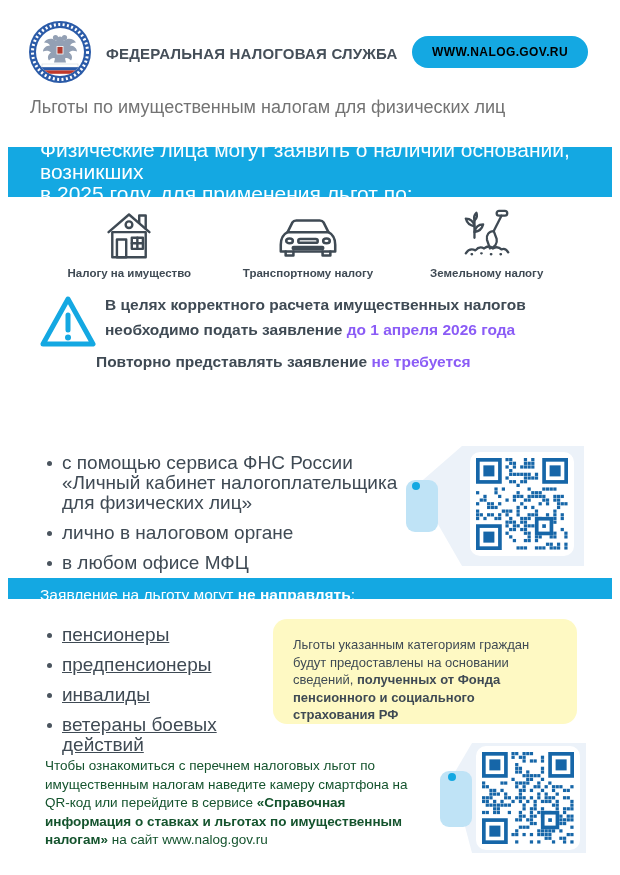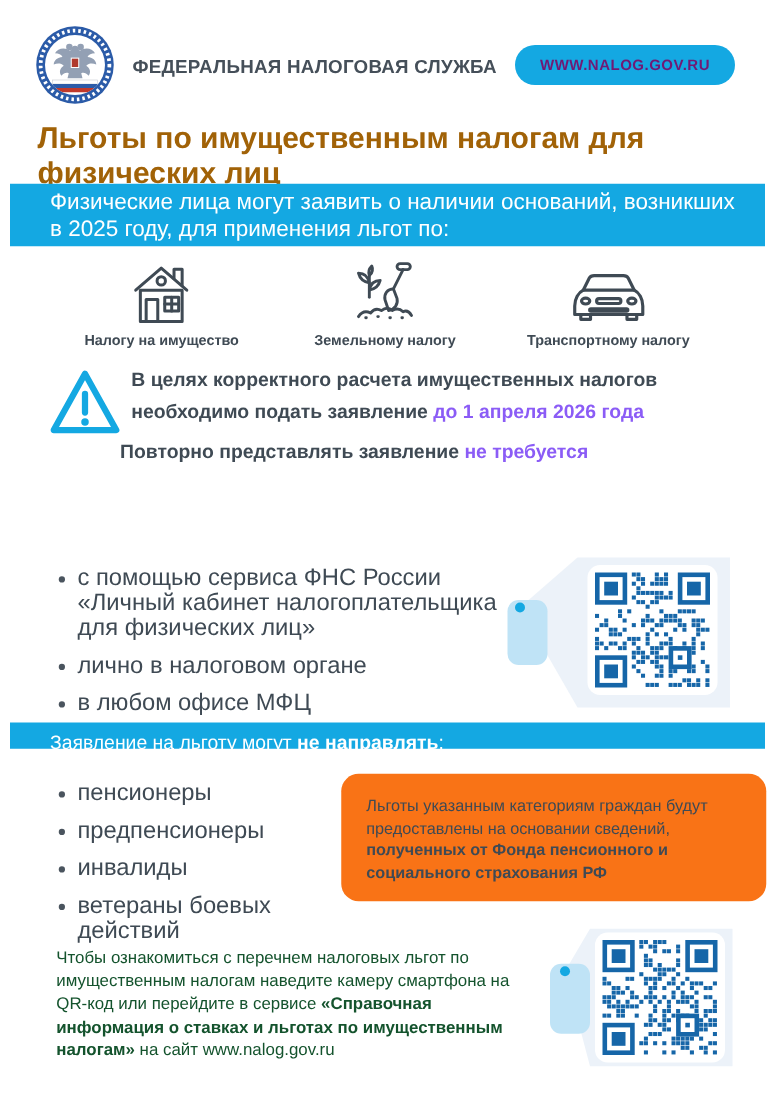--- a/index.html
+++ b/index.html
@@ -2,28 +2,28 @@
 <html><head>
 <meta charset="utf-8">
 <style>
   html,body{margin:0;padding:0;background:#ffffff;}
   body{font-family:"Liberation Sans",sans-serif;color:#3F4A54;}
   .page{position:relative;width:620px;height:875px;background:#fff;overflow:hidden;}
 
   
   .logo{position:absolute;left:28px;top:20px;width:64px;height:64px;}
   .org-name{position:absolute;left:106px;top:45px;font-size:15px;font-weight:bold;color:#454F59;letter-spacing:.2px;}
-  .site-pill{position:absolute;right:32px;top:36px;background:#14A8E2;color:#701a75;font-size:12px;
+  .site-pill{position:absolute;right:32px;top:36px;background:#14A8E2;color:#000000;font-size:12px;
              font-weight:bold;padding:9px 20px;border-radius:16px;letter-spacing:.4px;cursor:pointer;}
-  .title{position:absolute;left:30px;top:97px;font-size:24px;font-weight:bold;color:#a16207;}
+  .title{position:absolute;left:30px;top:97px;font-size:18px;font-weight:normal;color:#737373;}
 
   
   .banner{position:absolute;left:8px;width:604px;background:#14A8E2;color:#fff;box-sizing:border-box;
           padding-left:32px;display:flex;flex-direction:column;justify-content:center;}
-  .banner .bl{font-size:18px;line-height:22px;}
+  .banner .bl{font-size:21px;line-height:22px;}
   #banner1{top:147px;height:50px;}
   #banner2{top:386px;height:52px;}
   #banner3{top:578px;height:21px;display:block;line-height:33px;}
   #banner3 span{font-size:15.5px;}
   #banner3 .u{font-weight:bold;text-decoration:underline;}
 
   
   .tax-row{position:absolute;top:204px;left:0;width:616px;display:flex;justify-content:space-between;
            box-sizing:border-box;padding:0 40px;}
   .tax-item{display:flex;flex-direction:column;align-items:center;width:180px;}
@@ -42,23 +42,23 @@
   ul.dots li{position:relative;padding-left:17px;font-size:19px;color:#3F4A54;line-height:20px;}
   ul.dots li::before{content:"";position:absolute;left:2px;top:8px;width:5px;height:5px;border-radius:50%;background:#4A545E;}
 
   .methods{position:absolute;top:438px;left:0;width:620px;height:140px;}
   .methods ul{position:absolute;left:45px;top:15px;width:365px;}
   .methods li{margin-bottom:10px;}
   .qr-a{position:absolute;left:396px;top:2px;}
 
   .cats{position:absolute;top:611px;left:0;width:620px;height:130px;}
   .cats ul{position:absolute;left:45px;top:14px;width:230px;}
-  .cats li{margin-bottom:10px;}
-  .info-box{position:absolute;left:273px;top:8px;width:340px;box-sizing:border-box;background:#f97316;
-            border-radius:14px;padding:17px 20px 15px 20px;font-size:13px;line-height:17.5px;color:#3F4A54;}
+  .cats li{margin-bottom:10px;text-decoration:underline;}
+  .info-box{position:absolute;left:273px;top:8px;width:304px;box-sizing:border-box;background:#fef9c3;
+            border-radius:14px;padding:17px 20px 0 20px;font-size:13px;line-height:17.5px;color:#3F4A54;}
 
   .footer{position:absolute;top:741px;left:0;width:620px;height:134px;}
   .footer-text{position:absolute;left:45px;top:16px;width:372px;font-size:13.5px;line-height:18.5px;color:#14532d;}
   .qr-b{position:absolute;left:428px;top:0px;}
 </style>
 </head>
 <body>
 
 <div class="page">
 
@@ -101,47 +101,47 @@
           <rect x="12" y="26" width="36" height="27"></rect>
           <rect x="17" y="34" width="10" height="19"></rect>
           <rect x="33" y="32" width="12" height="12"></rect>
           <path d="M39 32 v12 M33 38 h12"></path>
         </svg>
       </div>
       <div class="tax-label">Налогу на имущество</div>
     </div>
     <div class="tax-item">
       <div class="tax-icon">
+        <svg width="70" height="46" viewBox="0 0 72 46" fill="none" stroke="#3F4A54" stroke-width="2.6" stroke-linejoin="round" stroke-linecap="round">
+          <path d="M8 38 v-7 c0-6 3-11 7-13 l5-10 c0.8-1.4 2-2 4-2 h24 c2 0 3.2 0.6 4 2 l5 10 c4 2 7 7 7 13 v7 z"></path>
+          <path d="M15 18 h42"></path>
+          <ellipse cx="17" cy="27" rx="3.4" ry="2.4"></ellipse>
+          <ellipse cx="55" cy="27" rx="3.4" ry="2.4"></ellipse>
+          <rect x="26" y="25" width="20" height="4" rx="2"></rect>
+          <rect x="19" y="32" width="34" height="4.6" rx="2.3" fill="#3F4A54" stroke="none"></rect>
+          <path d="M13 38 v4 h8 v-4 M51 38 v4 h8 v-4"></path>
+        </svg>
+      </div>
+      <div class="tax-label">Транспортному налогу</div>
+    </div>
+    <div class="tax-item">
+      <div class="tax-icon">
         <svg width="54" height="52" viewBox="0 0 56 52" fill="none" stroke="#3F4A54" stroke-width="2.4" stroke-linejoin="round" stroke-linecap="round">
           <rect x="38" y="2" width="11" height="5" rx="2.5"></rect>
           <path d="M43 7 L35 23"></path>
           <path d="M35 23 c-5 0-8 4-7 9 l3 9 c5-1 8-5 7-10 z"></path>
           <path d="M15 12 v18"></path>
           <path d="M15 18 c-6-1-8-4-9-8 5 0 8 3 9 8z"></path>
           <path d="M15 24 c6-1 8-4 9-8 -5 0-8 3-9 8z"></path>
           <path d="M15 12 c-1-3 0-6 2-8 1 2 1 6-2 8z"></path>
           <path d="M6 46 q4-6 10-3 q4-5 9-2 q5-4 9 0 q5-3 9 1 q4-2 7 3"></path>
           <path d="M12 47 h.5 M22 46 h.5 M32 47 h.5 M42 47 h.5"></path>
         </svg>
       </div>
       <div class="tax-label">Земельному налогу</div>
-    </div>
-    <div class="tax-item">
-      <div class="tax-icon">
-        <svg width="70" height="46" viewBox="0 0 72 46" fill="none" stroke="#3F4A54" stroke-width="2.6" stroke-linejoin="round" stroke-linecap="round">
-          <path d="M8 38 v-7 c0-6 3-11 7-13 l5-10 c0.8-1.4 2-2 4-2 h24 c2 0 3.2 0.6 4 2 l5 10 c4 2 7 7 7 13 v7 z"></path>
-          <path d="M15 18 h42"></path>
-          <ellipse cx="17" cy="27" rx="3.4" ry="2.4"></ellipse>
-          <ellipse cx="55" cy="27" rx="3.4" ry="2.4"></ellipse>
-          <rect x="26" y="25" width="20" height="4" rx="2"></rect>
-          <rect x="19" y="32" width="34" height="4.6" rx="2.3" fill="#3F4A54" stroke="none"></rect>
-          <path d="M13 38 v4 h8 v-4 M51 38 v4 h8 v-4"></path>
-        </svg>
-      </div>
-      <div class="tax-label">Транспортному налогу</div>
     </div>
   </div>
 
   <div class="warning">
     <svg class="warn-tri" width="60" height="58" viewBox="0 0 60 58" fill="none">
       <path d="M30 6 L55 51 H5 Z" stroke="#14A8E2" stroke-width="5" stroke-linejoin="round"></path>
       <line x1="30" y1="22" x2="30" y2="37" stroke="#14A8E2" stroke-width="5" stroke-linecap="round"></line>
       <circle cx="30" cy="44.5" r="3" fill="#14A8E2"></circle>
     </svg>
     <div class="warn-text">

